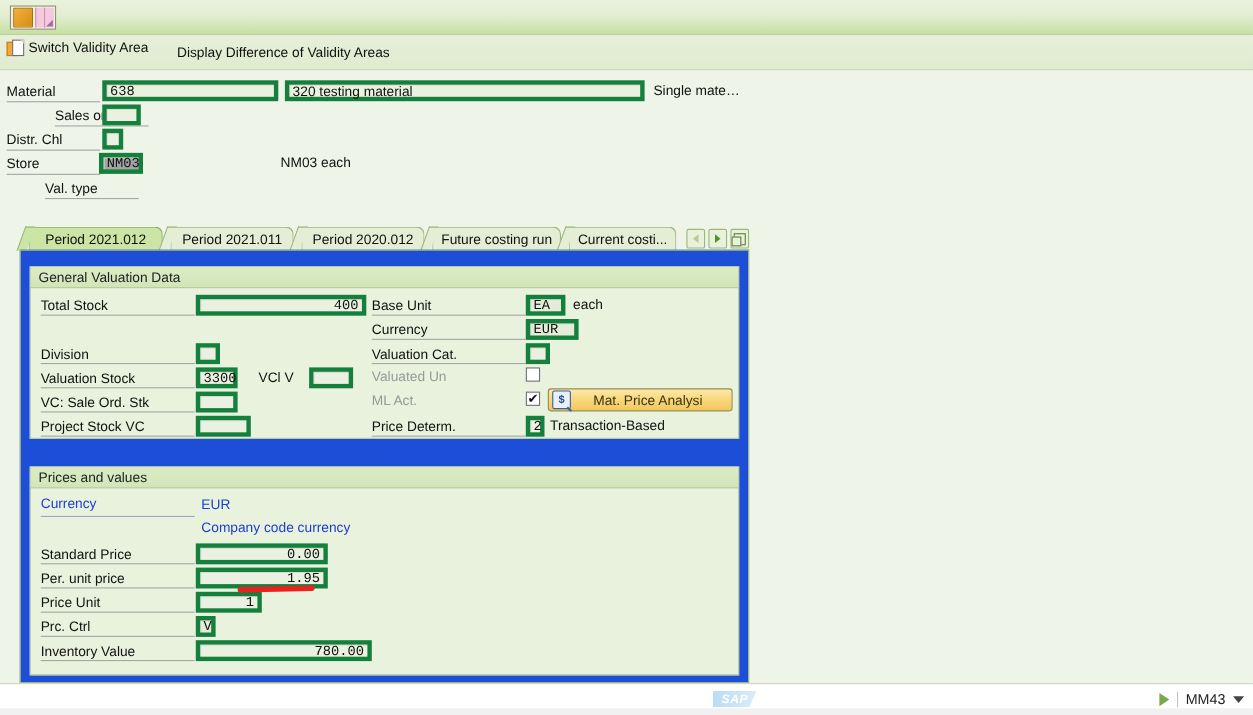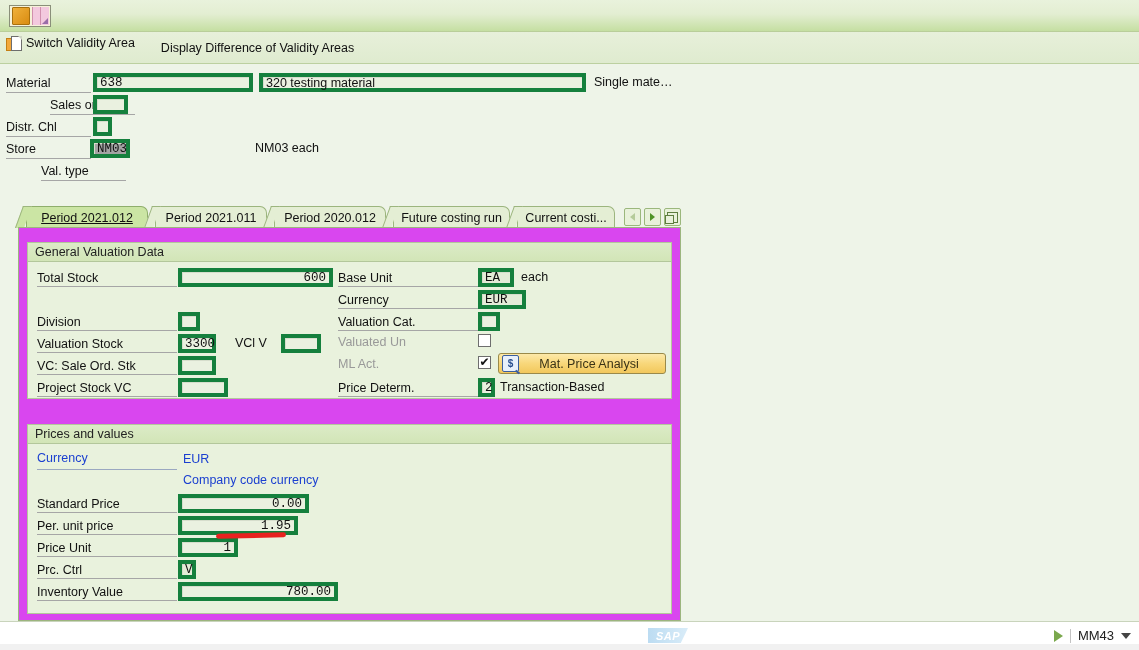--- a/index.html
+++ b/index.html
@@ -64,40 +64,40 @@
   .tabstrip{position:absolute;left:18px;top:206px;width:663px;height:22px;}
   .tab{
     position:absolute;top:0;height:22px;box-sizing:border-box;
     border:1px solid #9cb57e;border-bottom:none;
     background:#e4eed4;
     font-size:12.5px;display:flex;align-items:center;justify-content:center;
     border-radius:0 7px 0 0;cursor:default;white-space:nowrap;
     transform:skewX(0deg);
   }
   .tab .tablbl{display:block;padding:0 4px;}
-  .tab.sel{background:#cbe5a4;border-color:#8fae6c;font-weight:normal;text-decoration:underline;}
+  .tab.sel{background:#cbe5a4;border-color:#8fae6c;font-weight:normal;}
   .tab:before{
     content:"";position:absolute;left:-8px;bottom:0;width:9px;height:22px;
     background:inherit;border-left:1px solid #9cb57e;border-top:1px solid #9cb57e;
     transform:skewX(-20deg);box-sizing:border-box;
   }
   .tabnavbtn{
     position:absolute;top:0;width:17px;height:18px;box-sizing:border-box;
     border:1px solid #9bb77c;background:#e8f1da;border-radius:2px;
     display:flex;align-items:center;justify-content:center;cursor:default;
   }
   .tri-l{width:0;height:0;border-top:4px solid transparent;border-bottom:4px solid transparent;border-right:5px solid #b5cb9a;}
   .tri-r{width:0;height:0;border-top:4px solid transparent;border-bottom:4px solid transparent;border-left:5px solid #4f9327;}
   .ovw{width:9px;height:9px;border:1px solid #5d7d3f;position:relative;background:#e8f1da;}
   .ovw:before{content:"";position:absolute;left:-3px;top:2px;width:7px;height:7px;border:1px solid #5d7d3f;background:#e8f1da;}
   
   .tabpanel{
     position:absolute;left:18px;top:227px;width:663px;height:394px;
     border:1px solid #9cb57e;border-top:1px solid #9cb57e;
-    background:#d946ef;box-sizing:border-box;
+    background:#1d4ed8;box-sizing:border-box;
   }
   .grp{position:absolute;border:1px solid #b3c79b;box-sizing:border-box;background:#e9f2dd;}
   .grp-hd{
     height:18px;background:linear-gradient(to bottom,#dcebc7,#d2e5b7);
     border-bottom:1px solid #b3c79b;font-size:12.5px;
     display:flex;align-items:center;padding-left:7px;color:#222;
   }
   .cb{
     width:13px;height:13px;box-sizing:border-box;border:1px solid #6e6e6e;background:#fff;
     display:flex;align-items:center;justify-content:center;
@@ -225,21 +225,21 @@
     <span class="ovw"></span>
   </div>
 </div>
 
 <div class="tabpanel">
 
   <div class="grp" style="left:8px;top:14px;width:645px;height:157px;">
     <div class="grp-hd">General Valuation Data</div>
 
     <div class="hlab lab-ul" style="position:absolute;left:9px;top:26px;width:140px;">Total Stock</div>
-    <div class="inp num" style="position:absolute;left:150px;top:25px;width:155px;">600</div>
+    <div class="inp num" style="position:absolute;left:150px;top:25px;width:155px;">400</div>
 
     <div class="hlab lab-ul" style="position:absolute;left:9px;top:70px;width:140px;">Division</div>
     <div class="inp" style="position:absolute;left:150px;top:69px;width:22px;"></div>
 
     <div class="hlab lab-ul" style="position:absolute;left:9px;top:92px;width:140px;">Valuation Stock</div>
     <div class="inp" style="position:absolute;left:150px;top:91px;width:38px;">3300</div>
     <div class="hlab" style="position:absolute;left:207px;top:93px;">VCl V</div>
     <div class="inp" style="position:absolute;left:253px;top:91px;width:40px;"></div>
 
     <div class="hlab lab-ul" style="position:absolute;left:9px;top:114px;width:140px;">VC: Sale Ord. Stk</div>
@@ -276,21 +276,21 @@
   </div>
 
   <div class="grp" style="left:8px;top:196px;width:645px;height:190px;">
     <div class="grp-hd">Prices and values</div>
 
     <div class="lnk lnk-ul" style="position:absolute;left:9px;top:26px;width:140px;height:18px;">Currency</div>
     <div class="lnk" style="position:absolute;left:155px;top:27px;">EUR</div>
     <div class="lnk" style="position:absolute;left:155px;top:48px;">Company code currency</div>
 
     <div class="hlab lab-ul" style="position:absolute;left:9px;top:70px;width:140px;">Standard Price</div>
-    <div class="inp num" style="position:absolute;left:150px;top:69px;width:131px;">0.00</div>
+    <div class="inp num" style="position:absolute;left:150px;top:69px;width:120px;">0.00</div>
 
     <div class="hlab lab-ul" style="position:absolute;left:9px;top:92px;width:140px;">Per. unit price</div>
     <div class="inp num" style="position:absolute;left:150px;top:91px;width:120px;">1.95</div>
 
     <div class="hlab lab-ul" style="position:absolute;left:9px;top:114px;width:140px;">Price Unit</div>
     <div class="inp num" style="position:absolute;left:150px;top:113px;width:60px;">1</div>
 
     <div class="hlab lab-ul" style="position:absolute;left:9px;top:136px;width:140px;">Prc. Ctrl</div>
     <div class="inp" style="position:absolute;left:150px;top:135px;width:18px;background:#e4ecd8;">V</div>
 

